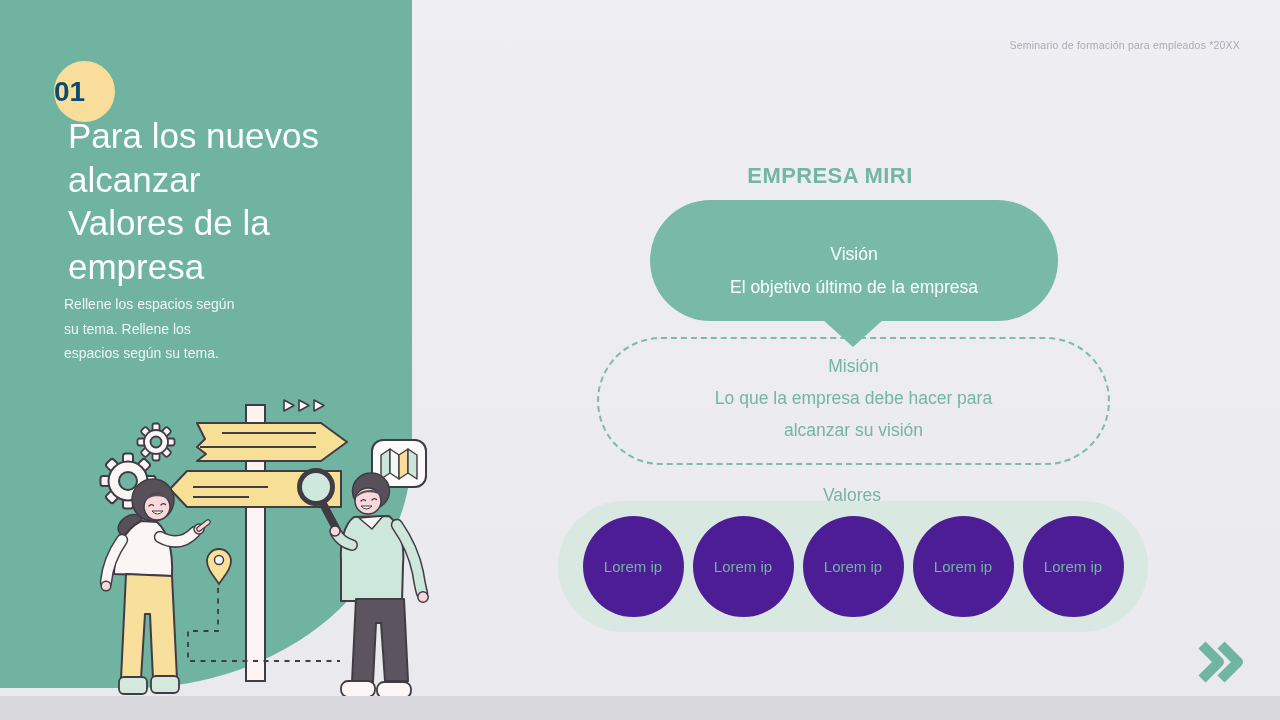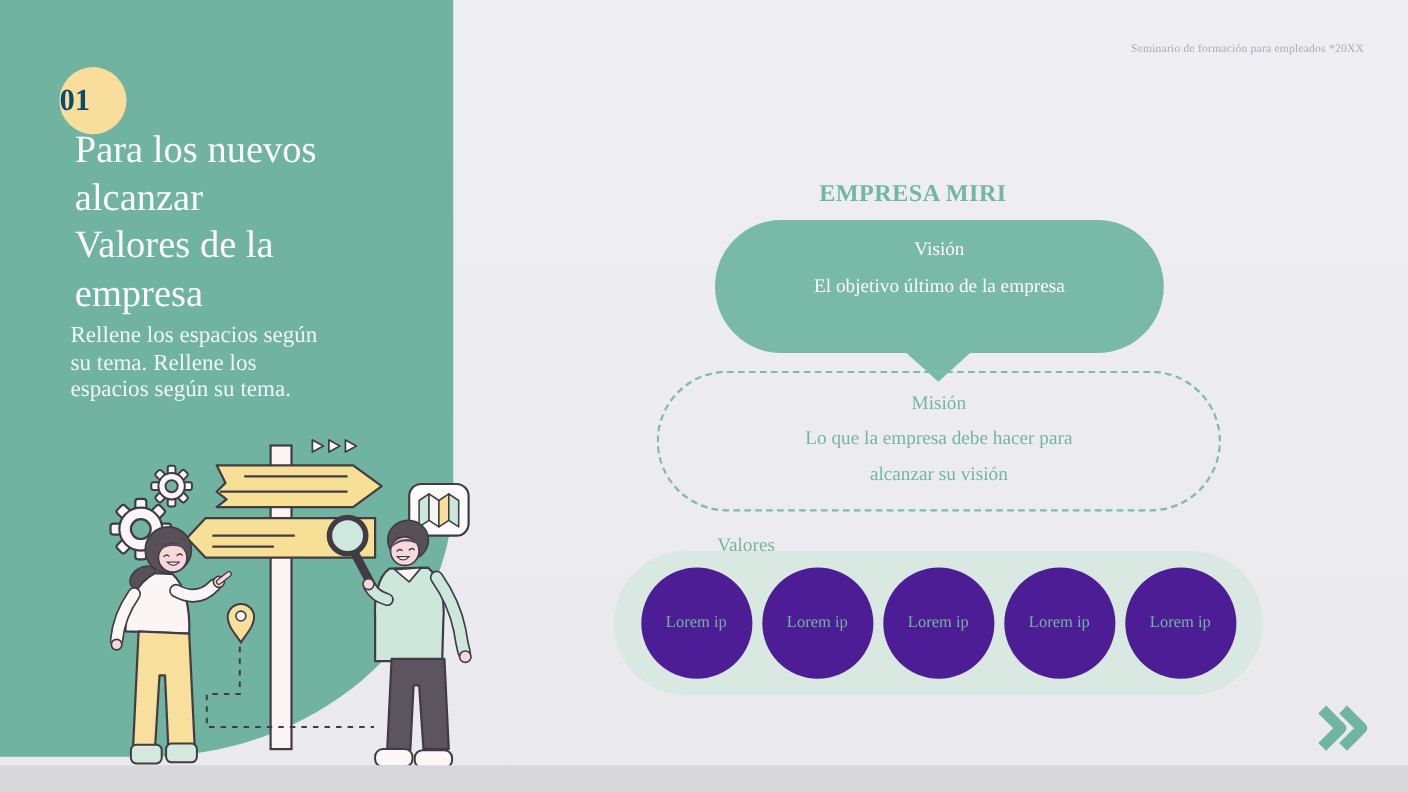--- a/index.html
+++ b/index.html
@@ -2,21 +2,21 @@
 <html><head>
 <meta charset="utf-8">
 <style>
   html, body { margin: 0; padding: 0; background: #d8d8dc; }
   .slide {
     position: relative;
     width: 1280px;
     height: 696px;
     overflow: hidden;
     background: linear-gradient(180deg, #EFEEF2 0%, #EAE9ED 100%);
-    font-family: Liberation Serif, serif;
+    font-family: Liberation Sans, sans-serif;
   }
   .teal-panel {
     position: absolute; left: 0; top: 0;
     width: 412px; height: 688px;
     background: #6FB3A0;
     border-bottom-right-radius: 280px 240px;
   }
   .header-note {
     position: absolute; top: 39px; right: 40px;
     font-size: 10.5px; color: #A8ADB3; letter-spacing: 0.2px;
@@ -28,57 +28,57 @@
     display: flex; align-items: center; justify-content: flex-start;
     font-weight: bold; font-size: 28px; color: #0c4a6e;
   }
   .side-title {
     position: absolute; left: 64px; top: 110px; margin: 4px;
     font-size: 35px; font-weight: 400; color: #FDFEFE; line-height: 43.5px;
   }
   .side-title span { display: block; }
   .side-body {
     position: absolute; left: 64px; top: 292px; margin: 0;
-    font-size: 21px; color: #F0F6F4; line-height: 24.5px;
+    font-size: 14px; color: #F0F6F4; line-height: 24.5px;
   }
   .side-body span { display: block; }
   .main-title {
     position: absolute; left: 452px; top: 140px;
     font-size: 35px; font-weight: 700; color: #66AF9A;
   }
   .company {
     position: absolute; left: 730px; top: 163px; width: 200px;
     text-align: center; font-size: 22px; font-weight: 700;
     letter-spacing: 0.4px; color: #72B7A2;
   }
   .bubble {
     position: absolute; left: 650px; top: 200px;
     width: 408px; height: 121px;
     background: #79BAA6; border-radius: 61px;
     color: #FDFFFE; text-align: center; font-size: 17.5px;
   }
-  .bubble .l1 { padding-top: 16px; }
+  .bubble .l1 { padding-top: 16px; margin-top: 28px; }
   .bubble .l2 { padding-top: 12px; }
   .bubble-tail {
     position: absolute; left: 822px; top: 319px; width: 0; height: 0;
     border-left: 31px solid transparent;
     border-right: 31px solid transparent;
     border-top: 28px solid #79BAA6;
   }
   .mision {
     position: absolute; left: 597px; top: 337px;
     width: 513px; height: 128px; box-sizing: border-box;
     border: 2px dashed #7CBDA8; border-radius: 64px;
     text-align: center; font-size: 17.5px; color: #73B6A2;
   }
   .mision .l1 { padding-top: 17px; }
   .mision .l2, .mision .l3 { padding-top: 11px; }
   .valores-label {
     position: absolute; left: 652px; top: 485px; width: 400px;
-    text-align: left; font-size: 17.5px; color: #73B6A2;
+    text-align: center; font-size: 17.5px; color: #73B6A2;
   }
   .valores-pill {
     position: absolute; left: 558px; top: 501px;
     width: 590px; height: 131px;
     background: #D9E9E2; border-radius: 66px;
     display: flex; align-items: center; justify-content: center; gap: 9px;
   }
   .val-circle {
     width: 101px; height: 101px; border-radius: 50%;
     background: #4c1d95;

